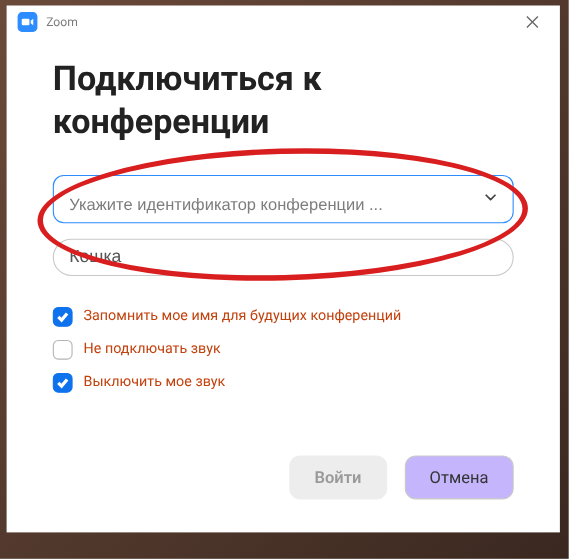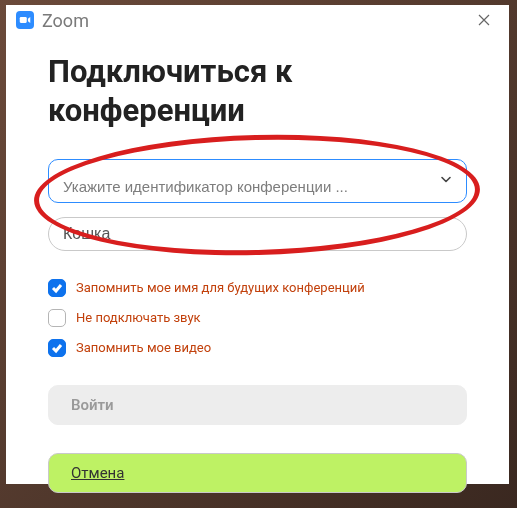--- a/index.html
+++ b/index.html
@@ -20,21 +20,21 @@
       background: #fff;
       display: flex;
       flex-direction: column;
     }
     .titlebar {
       height: 30px;
       display: flex;
       align-items: center;
       padding: 0 10px;
       color: #7a7a7a;
-      font-size: 18px;
+      font-size: 11px;
     }
     .app-icon {
       width: 18px;
       height: 18px;
       background: #2d8cff;
       border-radius: 4px;
       display: flex;
       align-items: center;
       justify-content: center;
       margin-right: 8px;
@@ -114,45 +114,43 @@
       flex-shrink: 0;
     }
     .cb.checked {
       background: #0e72ed;
       border-color: #0e72ed;
     }
     .cb.checked svg { stroke: #fff; stroke-width: 3; }
     .buttons {
       margin-top: auto;
       display: flex;
-      justify-content: space-between;
-      gap: 28px;
+      justify-content: flex-end;
+      gap: 16px;
       padding-top: 16px;
-      flex-direction: column;
     }
     .btn {
       height: 40px;
       padding: 0 22px;
       border-radius: 10px;
       font-size: 15px;
       cursor: pointer;
       display: flex;
       align-items: center;
     }
     .btn-join {
       background: #ededed;
       border: 1px solid #ededed;
       color: #9a9a9a;
       font-weight: 600;
     }
     .btn-cancel {
-      background: #bef264;
+      background: #c4b5fd;
       border: 1px solid #c9c9c9;
       color: #333;
-      text-decoration: underline;
     }
     .annotation {
       position: absolute;
       left: 28px;
       top: 130px;
       width: 446px;
       height: 120px;
       border: 5px solid #d81e1e;
       border-radius: 50%;
       pointer-events: none;
@@ -207,21 +205,21 @@
       <div class="opt">
         <div class="cb"></div>
         <span>Не подключать звук</span>
       </div>
       <div class="opt">
         <div class="cb checked">
           <svg width="12" height="12" viewBox="0 0 12 12">
               <path d="M2 6 L5 9 L10 3" fill="none"></path>
             </svg>
         </div>
-        <span>Запомнить мое видео</span>
+        <span>Выключить мое звук</span>
       </div>
     </div>
 
     <div class="buttons">
       <div class="btn btn-join">Войти</div>
       <div class="btn btn-cancel">Отмена</div>
     </div>
   </div>
 
   <div class="annotation"></div>

